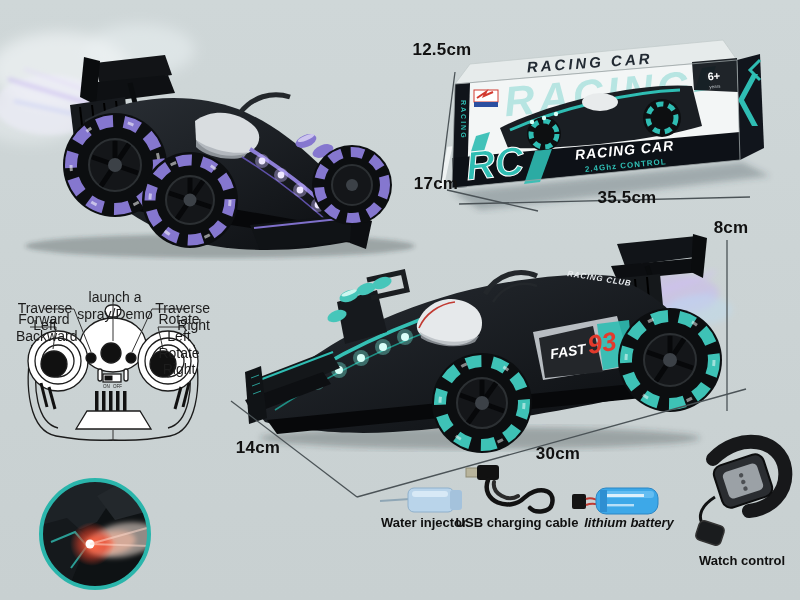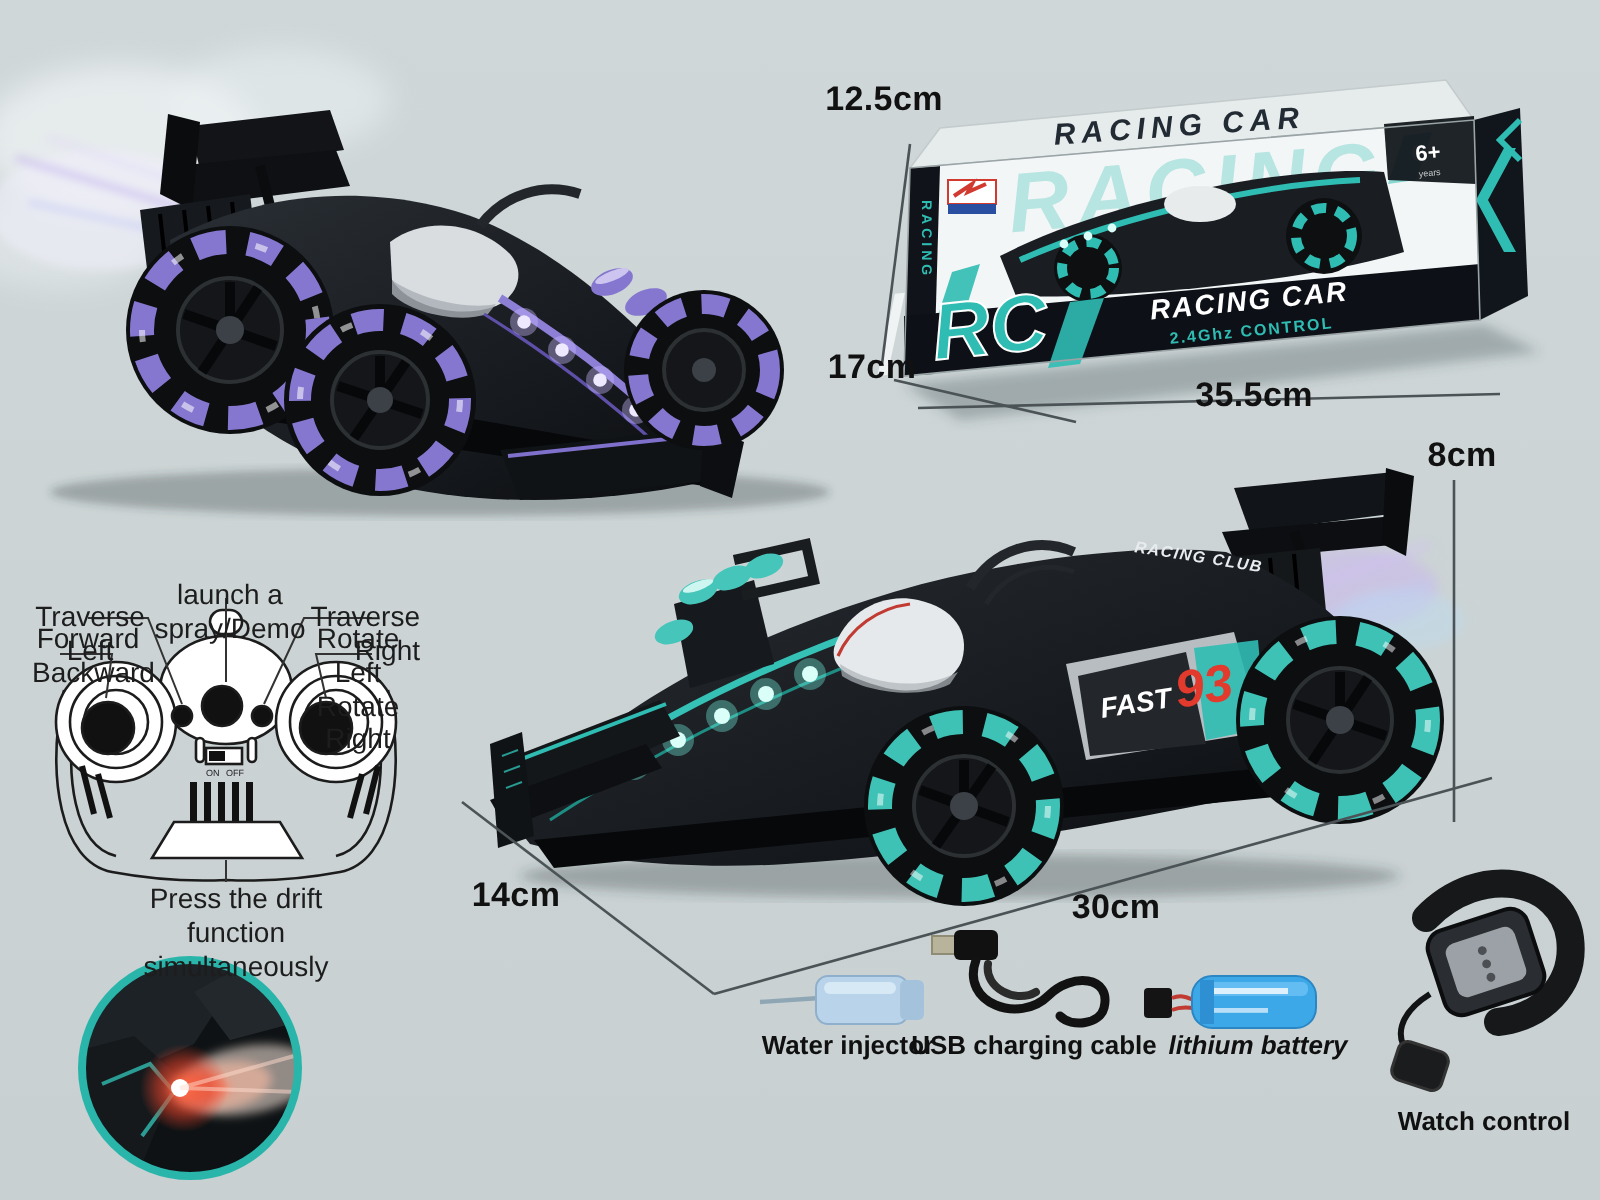--- a/index.html
+++ b/index.html
@@ -443,24 +443,20 @@
   <div class="rc-label" style="left:12px;top:300px;width:66px;">Traverse Left</div>
   <div class="rc-label" style="left:16px;top:311px;width:56px;">
     <div>Forward</div>
     <div>Backward</div>
   </div>
   <div class="rc-label" style="left:142px;top:300px;width:68px;text-align:right;">Traverse Right</div>
   <div class="rc-label" style="left:148px;top:311px;width:62px;">
     <div>Rotate Left</div>
     <div>Rotate Right</div>
   </div>
-  <div class="rc-label" style="left:62px;top:441px;width:112px;">
-    <div>Press the drift</div>
-    <div>function simultaneously</div>
-  </div>
 
   <svg class="abs" style="left:37px;top:476px;" width="116" height="116" viewBox="0 0 116 116">
     <defs>
       <clipPath id="insetClip">
           <circle cx="58" cy="58" r="54"></circle>
         </clipPath>
       <radialGradient id="redGlow" cx="0.5" cy="0.5" r="0.5">
         <stop offset="0" stop-color="#ff6a45" stop-opacity="0.95"></stop>
         <stop offset="0.6" stop-color="#e0402a" stop-opacity="0.55"></stop>
         <stop offset="1" stop-color="#e0402a" stop-opacity="0"></stop>

